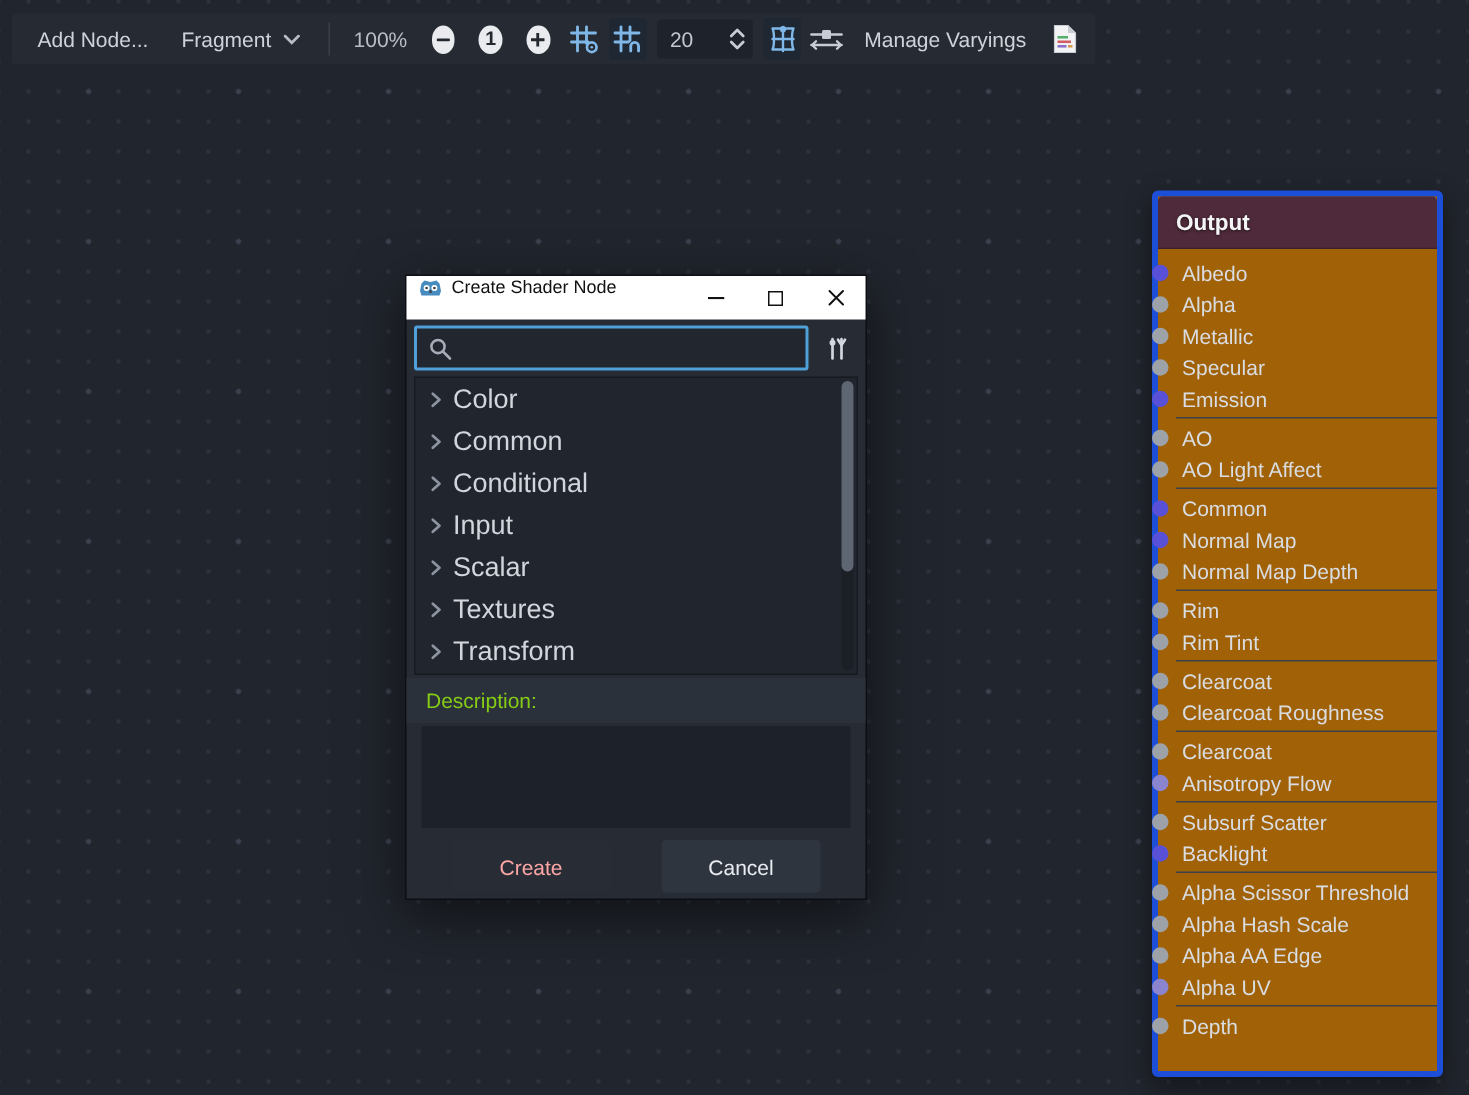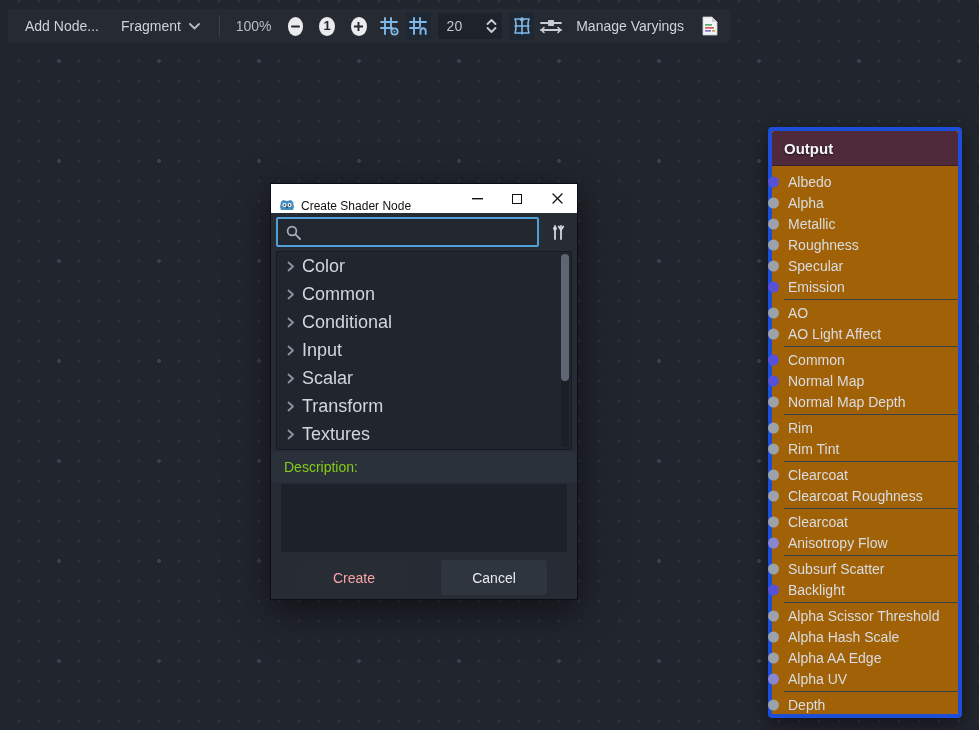--- a/index.html
+++ b/index.html
@@ -56,21 +56,21 @@
   .caret-down-glyph { font-size:11px; color:#aeb4bd; margin-left:2px; }
 
   
   #dialog {
     position:absolute; left:270px; top:183px; width:308px; height:417px;
     background:#262b34; border:1px solid #0c0e13;
     box-shadow:0 10px 34px rgba(0,0,0,.55);
     display:flex; flex-direction:column;
   }
   #dlg-titlebar {
-    height:29px; background:#ffffff; display:flex; align-items:flex-end;
+    height:29px; background:#ffffff; display:flex; align-items:flex-start;
     padding-left:8px; flex:0 0 auto;
   }
   #dlg-title { color:#111; font-size:12px; margin-left:6px; flex:1; }
   .win-btn {
     width:40px; height:29px; display:flex; align-items:center; justify-content:center;
     color:#111; font-size:13px;
   }
   .win-max-square { width:10px; height:10px; border:1.4px solid #111; }
   #dlg-search-row {
     display:flex; align-items:center; gap:5px; padding:4px 5px 4px 5px; flex:0 0 auto;
@@ -338,29 +338,29 @@
               </svg>
             </span>
             <span>Scalar</span>
           </div>
           <div class="tree-item">
             <span class="tree-arrow">
               <svg width="8" height="11" viewBox="0 0 8 11">
                 <path d="M1.5 1.5L6 5.5L1.5 9.5" stroke="#8d94a1" stroke-width="1.8" fill="none" stroke-linecap="round" stroke-linejoin="round"></path>
               </svg>
             </span>
+            <span>Textures</span>
+          </div>
+          <div class="tree-item">
+            <span class="tree-arrow">
+              <svg width="8" height="11" viewBox="0 0 8 11">
+                <path d="M1.5 1.5L6 5.5L1.5 9.5" stroke="#8d94a1" stroke-width="1.8" fill="none" stroke-linecap="round" stroke-linejoin="round"></path>
+              </svg>
+            </span>
             <span>Transform</span>
-          </div>
-          <div class="tree-item">
-            <span class="tree-arrow">
-              <svg width="8" height="11" viewBox="0 0 8 11">
-                <path d="M1.5 1.5L6 5.5L1.5 9.5" stroke="#8d94a1" stroke-width="1.8" fill="none" stroke-linecap="round" stroke-linejoin="round"></path>
-              </svg>
-            </span>
-            <span>Textures</span>
           </div>
         </div>
       <div id="tree-scrollbar">
         <div id="tree-thumb"></div>
       </div>
     </div>
 
     <div id="desc-strip">
       <span>Description:</span>
     </div>
@@ -384,24 +384,20 @@
         <div class="port-row">
           <span class="port-dot" style="background: rgb(157, 162, 169);"></span>
           <span>Alpha</span>
         </div>
         <div class="port-row">
           <span class="port-dot" style="background: rgb(157, 162, 169);"></span>
           <span>Metallic</span>
         </div>
         <div class="port-row">
           <span class="port-dot" style="background: rgb(157, 162, 169);"></span>
-          <span>Roughness</span>
-        </div>
-        <div class="port-row">
-          <span class="port-dot" style="background: rgb(157, 162, 169);"></span>
           <span>Specular</span>
         </div>
         <div class="port-row">
           <span class="port-dot" style="background: rgb(89, 80, 216);"></span>
           <span>Emission</span>
         </div>
         <div class="port-sep"></div>
         <div class="port-row">
           <span class="port-dot" style="background: rgb(157, 162, 169);"></span>
           <span>AO</span>

